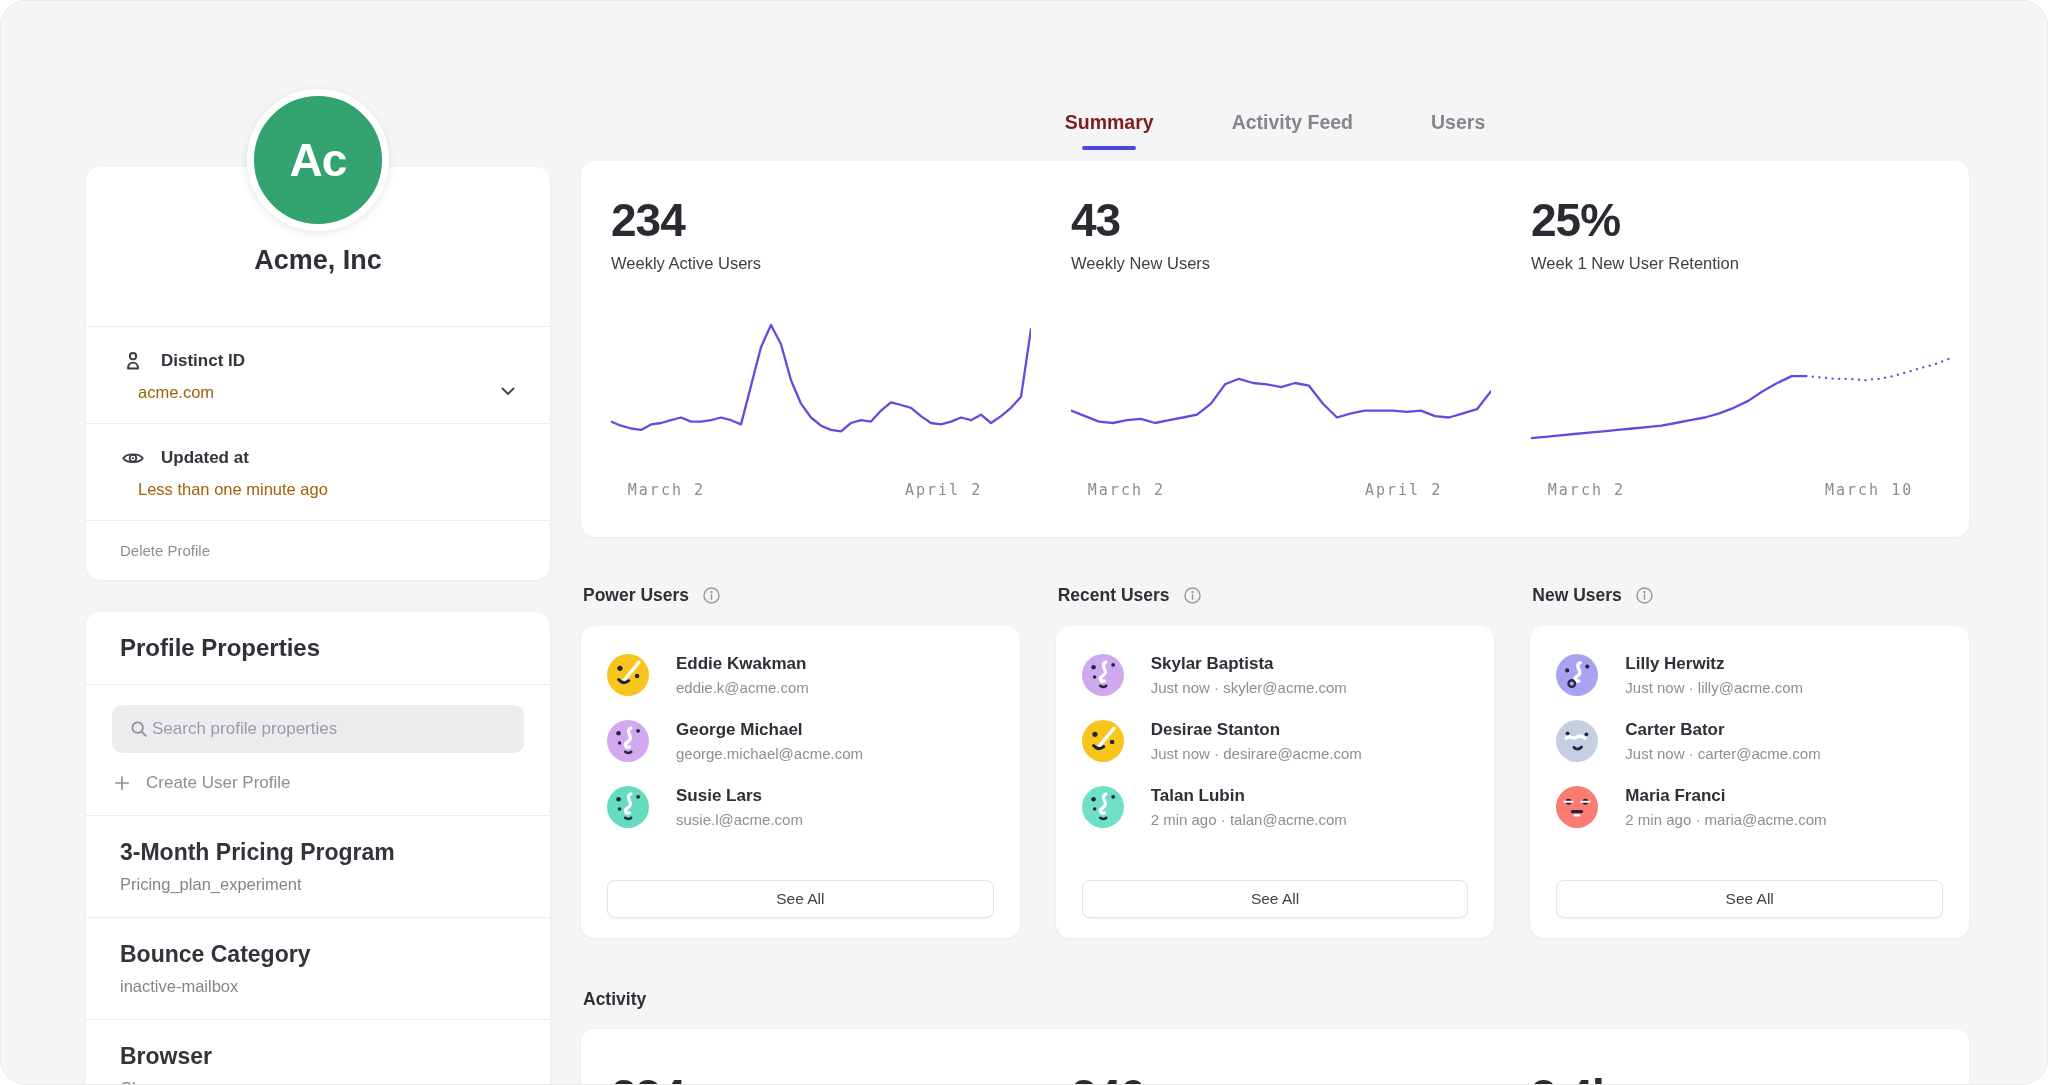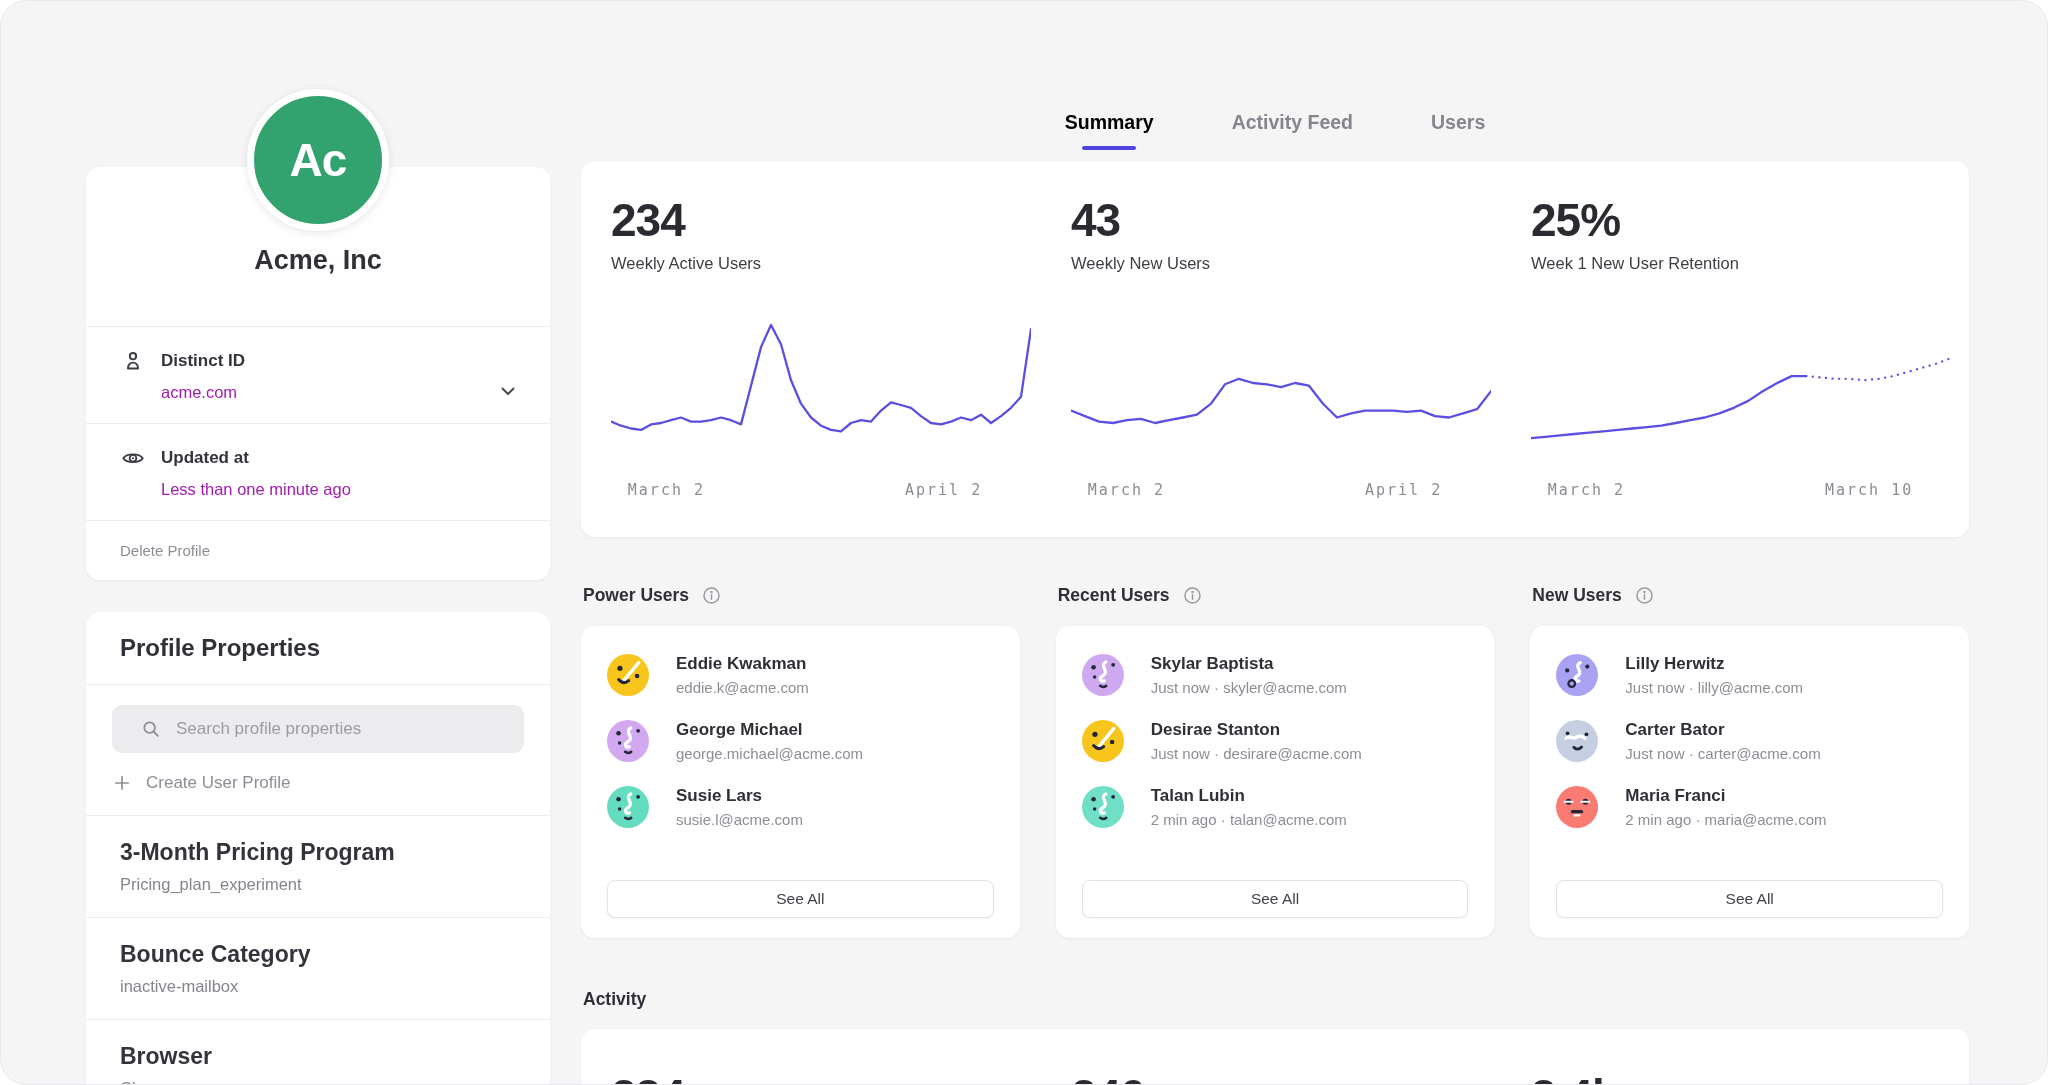--- a/index.html
+++ b/index.html
@@ -14,44 +14,44 @@
   .avatar-wrap{position:relative;z-index:2;display:flex;justify-content:center;}
   .company-avatar{width:128px;height:128px;border-radius:50%;border:7px solid #fff;
       box-shadow:0 2px 8px rgba(0,0,0,.10);display:flex;align-items:center;justify-content:center;
       color:#fff;font-size:46px;font-weight:600;letter-spacing:-1px;}
   .profile-card{position:relative;margin-top:-64px;z-index:1;}
   .company-name{text-align:center;padding:78px 20px 50px;font-size:27px;font-weight:600;color:#303039;}
   .field-row{border-top:1px solid #ececf1;padding:21px 34px;position:relative;}
   .field-label-row{display:flex;align-items:center;gap:15px;}
   .field-label{font-size:17px;font-weight:700;color:#33333c;}
   .field-icon{width:26px;height:26px;flex:0 0 26px;color:#3c3c45;}
-  .field-value{margin:9px 0 0 41px;font-size:16.5px;color:#a21caf;}
+  .field-value{margin:9px 0 0 18px;font-size:16.5px;color:#a16207;}
   .row-chevron{position:absolute;right:30px;top:52px;width:24px;height:24px;color:#4a4a54;cursor:pointer;}
   .delete-row{border-top:1px solid #ececf1;padding:21px 34px;font-size:15px;color:#8d8d96;cursor:pointer;}
 
   .props-card{margin-top:32px;height:560px;overflow:hidden;}
   .props-title{padding:22px 34px;font-size:24px;font-weight:700;color:#303039;}
   .props-divider{border-top:1px solid #ececf1;}
   .search-box{margin:20px 26px 0;height:48px;background:#ececee;border-radius:10px;
-      display:flex;align-items:center;gap:12px;padding:0 28px;box-sizing:border-box;}
+      display:flex;align-items:center;padding:0 16px;box-sizing:border-box;}
   .search-box input{border:none;outline:none;background:transparent;flex:1;font-size:17px;
       font-family:inherit;color:#43434c;}
   .search-box input::placeholder{color:#9b9ba4;}
   .search-icon{width:22px;height:22px;color:#8e8e96;}
   .create-row{margin:20px 26px 22px;display:flex;align-items:center;gap:14px;color:#8d8d96;
       font-size:17px;cursor:pointer;}
   .plus-icon{width:20px;height:20px;color:#8d8d96;}
   .prop-row{border-top:1px solid #ececf1;padding:23px 34px;cursor:pointer;}
   .prop-name{font-size:23px;font-weight:700;color:#33333c;}
   .prop-value{margin-top:9px;font-size:16.5px;color:#84848d;}
 
   
   .tabs{position:absolute;left:580px;top:110px;width:1388px;display:flex;justify-content:center;gap:66px;}
   .tab{font-size:19.5px;font-weight:600;color:#85858d;padding:0 6px 16px;position:relative;cursor:pointer;}
-  .tab.active{color:#000000;}
+  .tab.active{color:#7f1d1d;}
   .tab.active::after{content:"";position:absolute;left:50%;transform:translateX(-50%);bottom:0;
       width:54px;height:4px;border-radius:3px;background:#4f44e0;}
 
   
   .summary-card{position:absolute;left:580px;top:160px;width:1388px;height:376px;box-sizing:border-box;
       padding:36px 30px;display:flex;gap:40px;}
   .stat{width:420px;flex:0 0 420px;}
   .stat-value{font-size:46px;font-weight:700;color:#2a2a31;line-height:1;letter-spacing:-1px;}
   .stat-label{margin-top:11px;font-size:16.5px;color:#3e3e46;}
   .spark-wrap{margin-top:44px;height:150px;}

